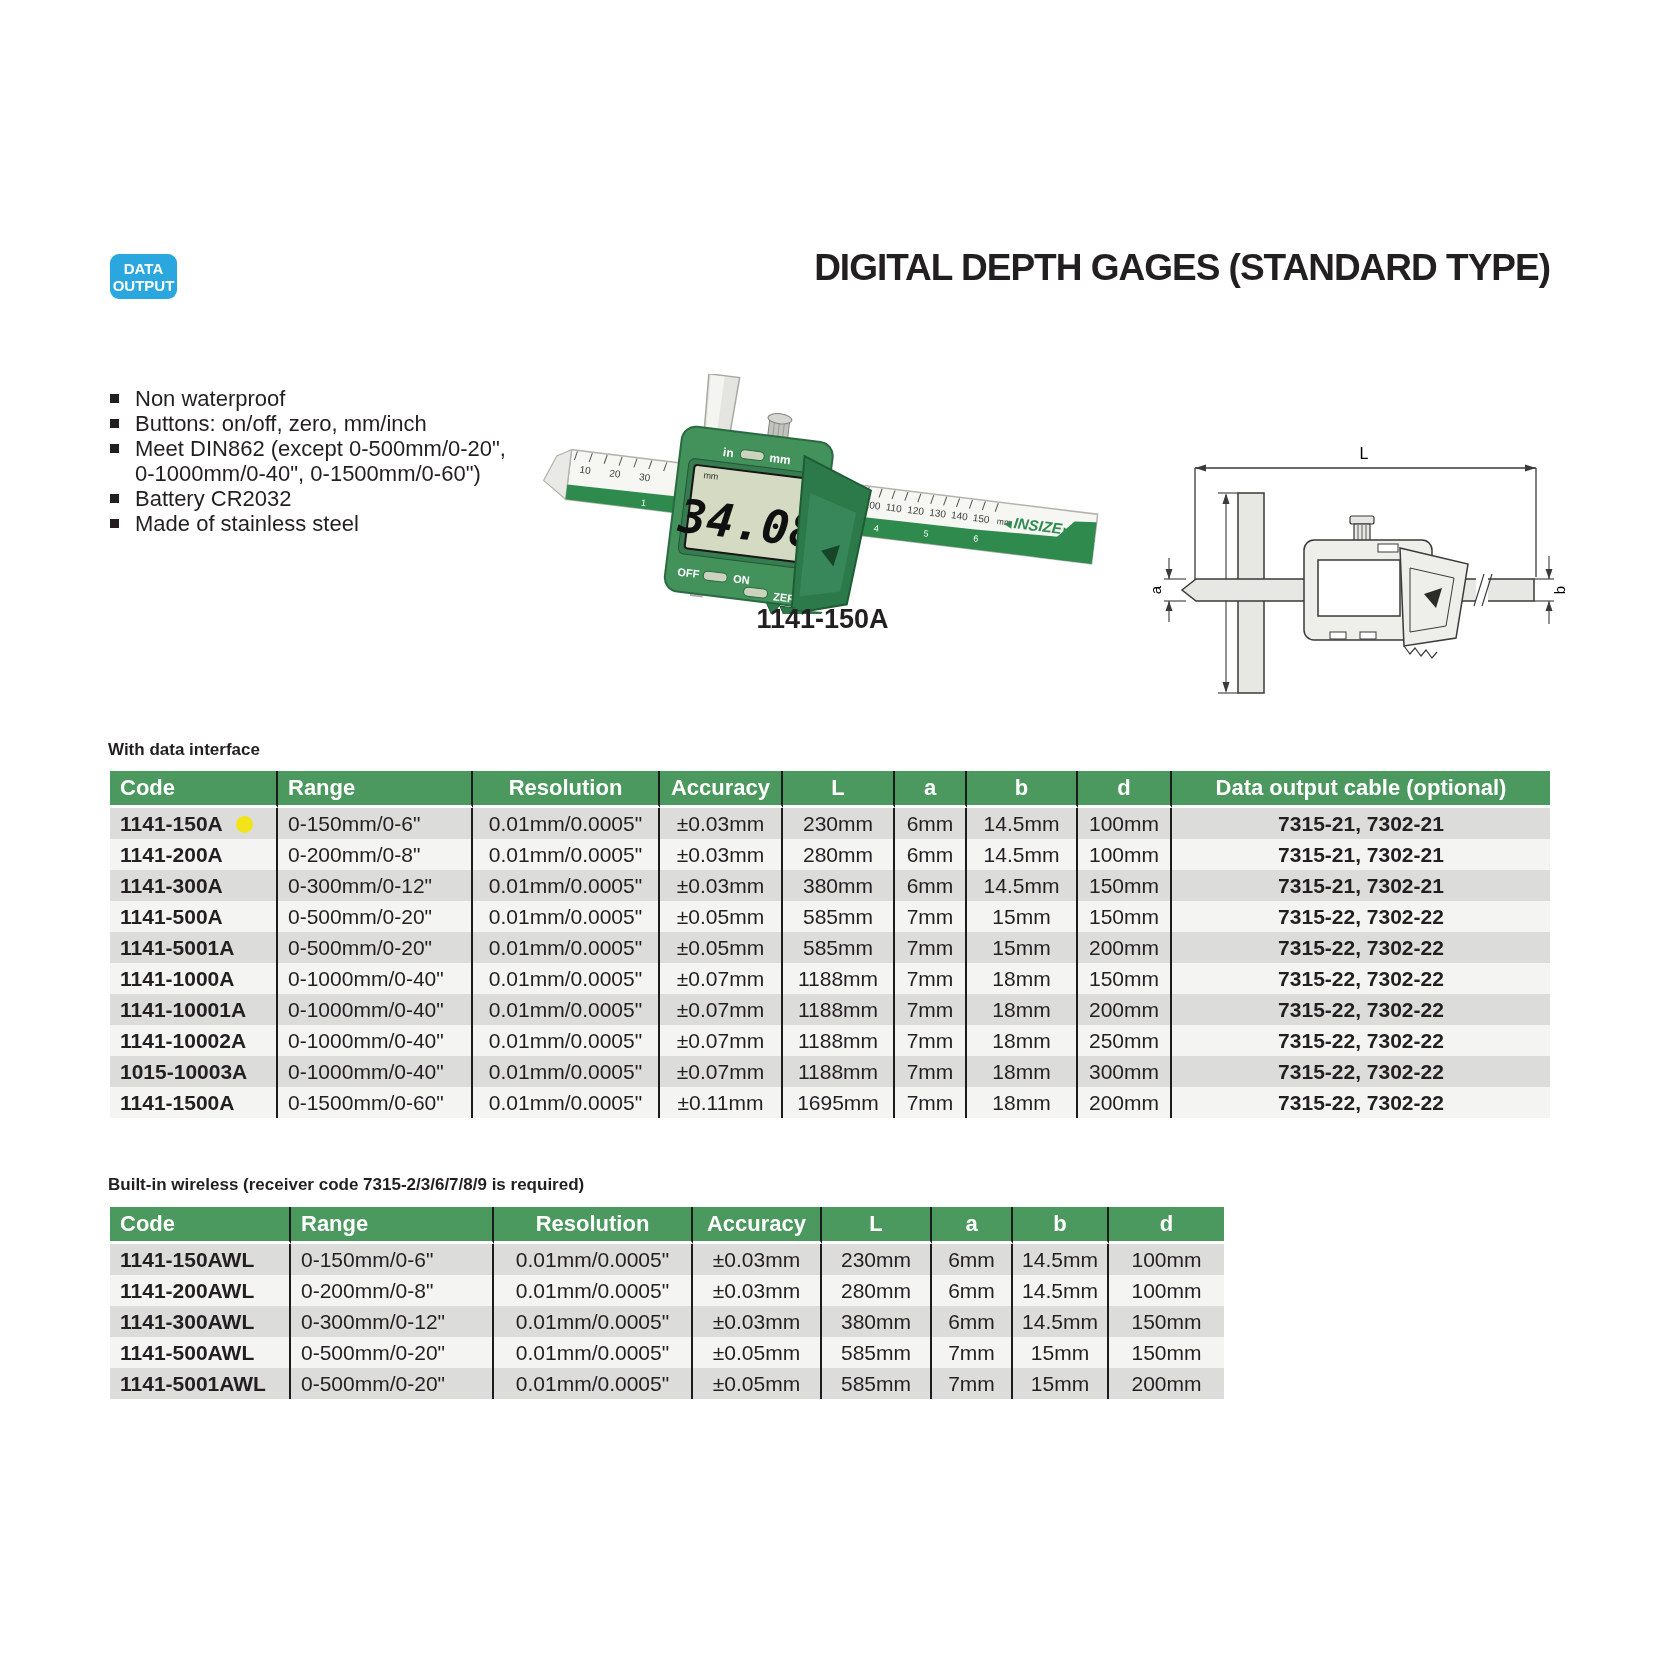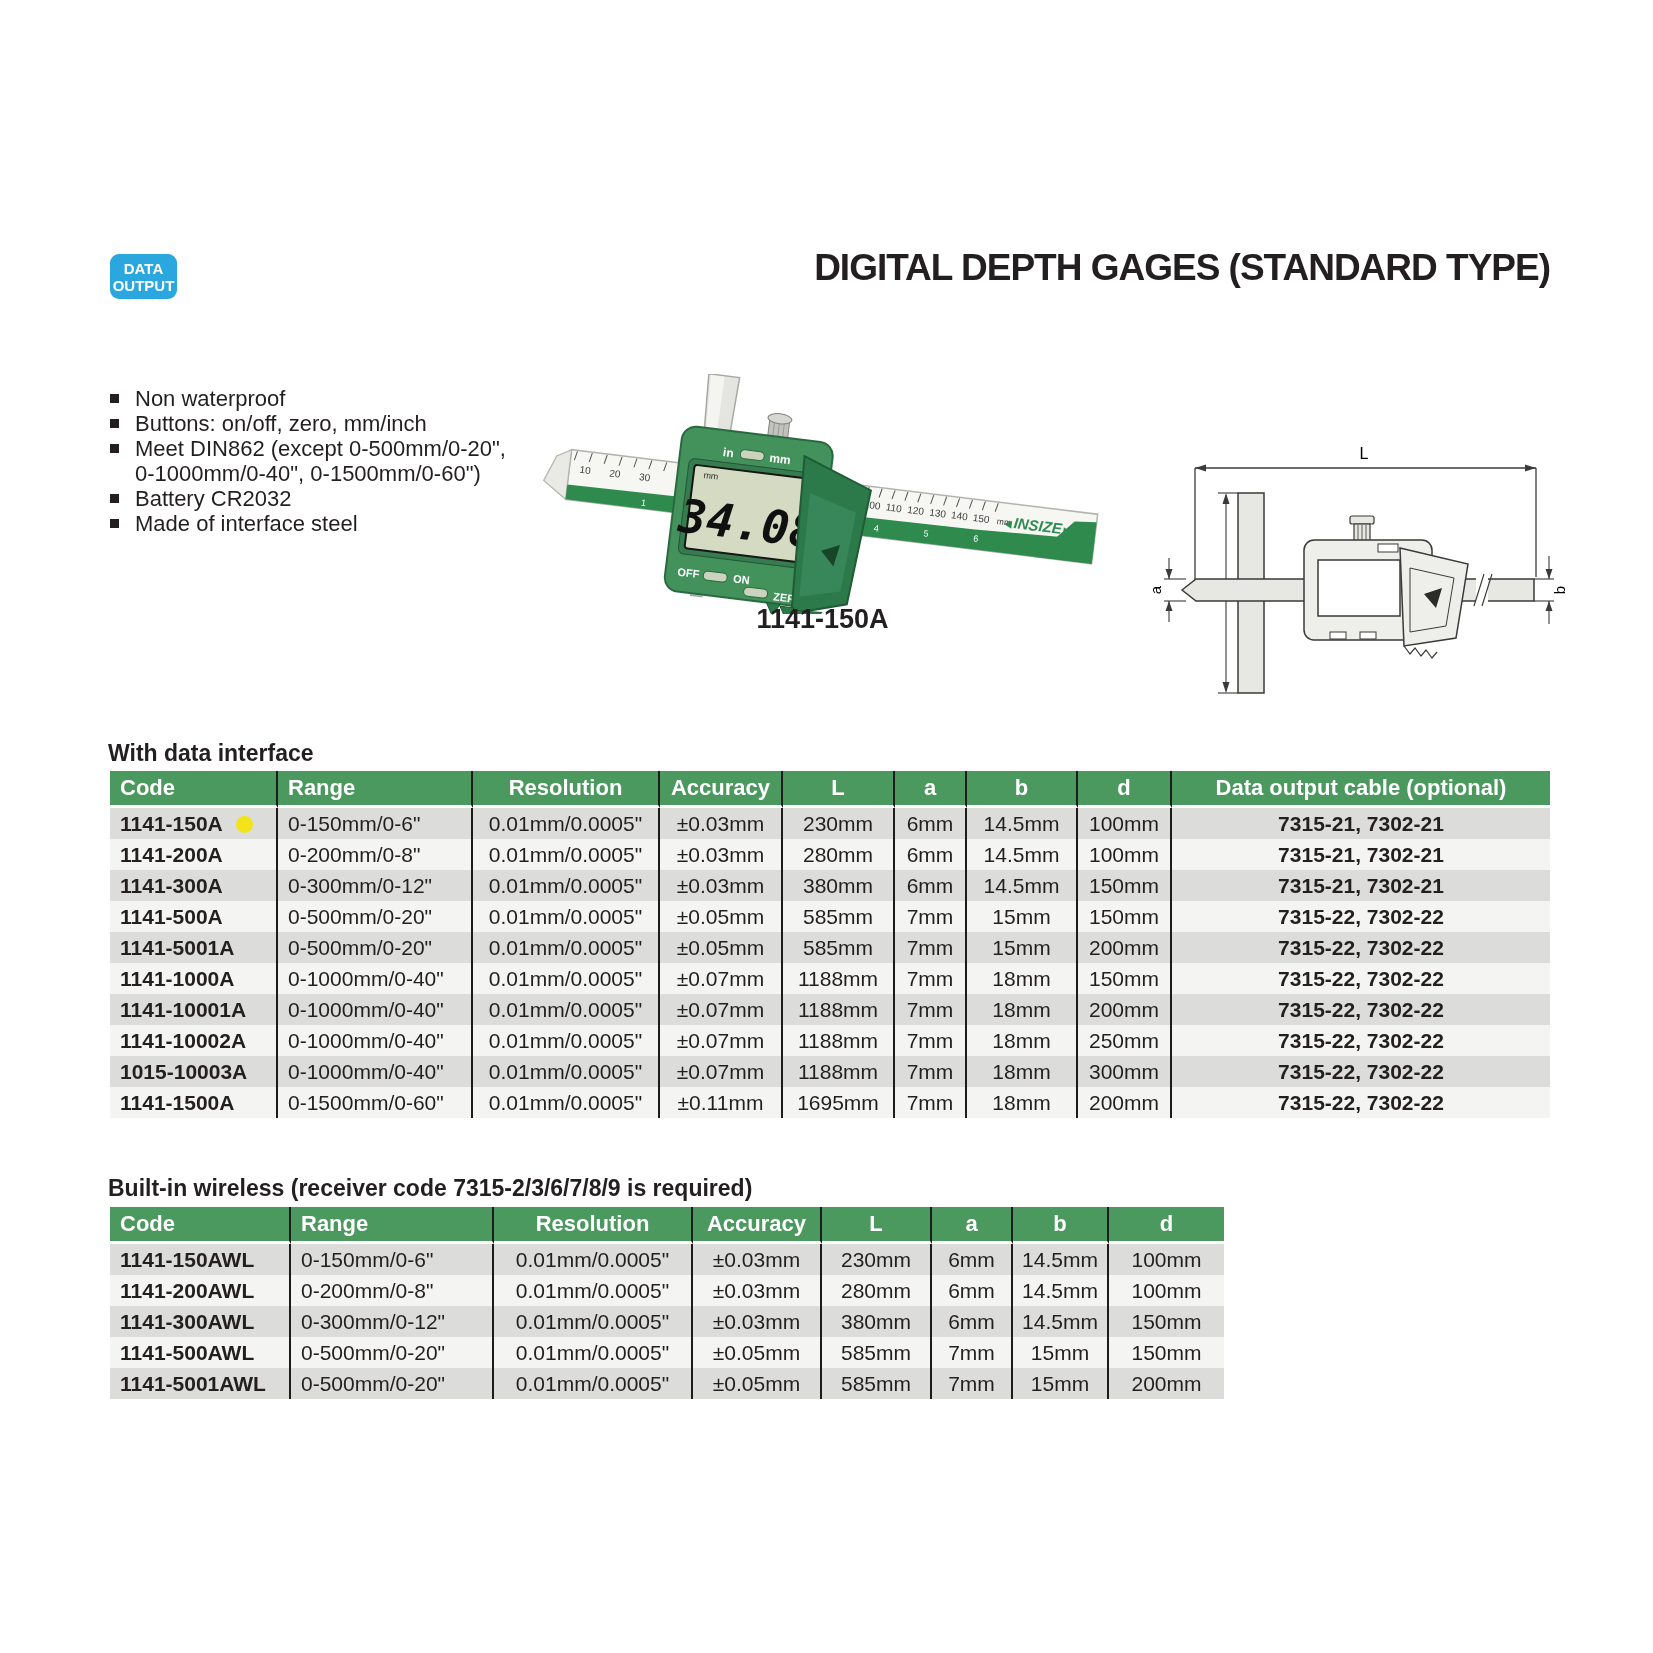--- a/index.html
+++ b/index.html
@@ -15,21 +15,21 @@
   #badge{left:110px;top:254px;width:67px;height:45px;background:var(--badge-blue);
          border-radius:9px;color:#fff;font-weight:bold;font-size:15px;line-height:17px;
          display:flex;flex-direction:column;align-items:center;justify-content:center;text-align:center;}
 
   #page-title{right:103px;top:247px;font-size:37px;font-weight:bold;letter-spacing:-1px;white-space:nowrap;margin-left:16px;}
 
   #feature-list{left:108px;top:386px;margin:0;padding:0;list-style:none;}
   #feature-list li{position:relative;padding-left:27px;font-size:22px;line-height:25px;margin:0;}
   #feature-list li::before{content:"";position:absolute;left:2px;top:8px;width:9px;height:9px;background:var(--ink);}
 
-  .sec-title{font-size:23px;font-weight:bold;white-space:nowrap;}
+  .sec-title{font-size:17px;font-weight:bold;white-space:nowrap;}
   #sec1-title{left:108px;top:740px;}
   #sec2-title{left:108px;top:1175px;}
 
   table.spec{position:absolute;border-collapse:separate;border-spacing:0;table-layout:fixed;}
   #table1{left:110px;top:771px;width:1440px;}
   #table2{left:110px;top:1207px;width:1114px;}
   table.spec th{background:var(--header-green);color:#fff;font-size:22px;font-weight:bold;height:37px;
                 padding:0;border-right:2px solid #1c1c1c;border-bottom:3px solid #fff;overflow:hidden;white-space:nowrap;}
   table.spec td{font-size:21px;height:31px;padding:0;border-right:2px solid #1c1c1c;overflow:hidden;white-space:nowrap;}
   table.spec th:last-child, table.spec td:last-child{border-right:none;}
@@ -66,21 +66,21 @@
       <span style="display: block;">Buttons: on/off, zero, mm/inch</span>
     </li>
     <li>
       <span style="display: block;">Meet DIN862 (except 0-500mm/0-20",</span>
       <span style="display: block;">0-1000mm/0-40", 0-1500mm/0-60")</span>
     </li>
     <li>
       <span style="display: block;">Battery CR2032</span>
     </li>
     <li>
-      <span style="display: block;">Made of interface steel</span>
+      <span style="display: block;">Made of stainless steel</span>
     </li>
   </ul>
 
 <svg id="product-figure" class="abs" viewBox="0 0 585 240">
   <g transform="rotate(7 60 90)">
 
     <g>
       <polygon points="167,-14 198,-14 187,208 176,208" fill="#e4e4e0" stroke="#a9a9a4" stroke-width="1.5"></polygon>
       <polygon points="169,-13 183,-13 180,206 177,206" fill="#f4f4f0"></polygon>
     </g>

